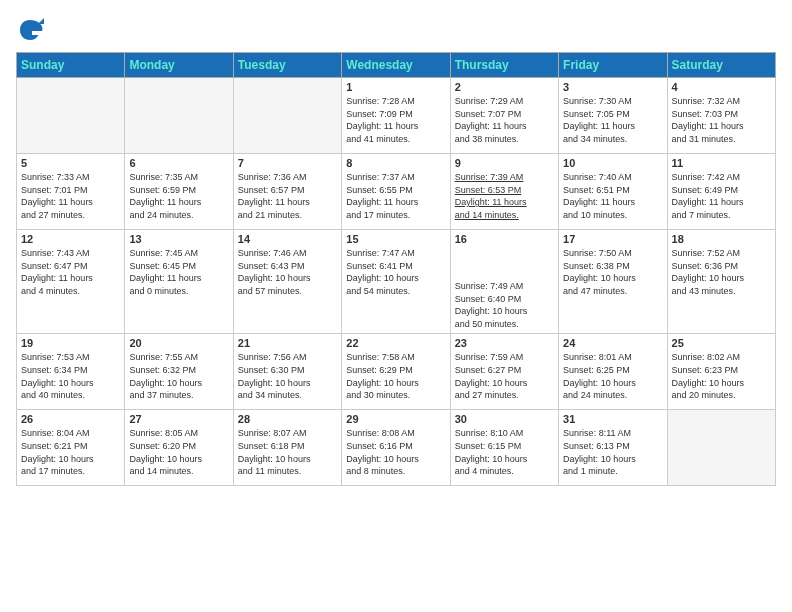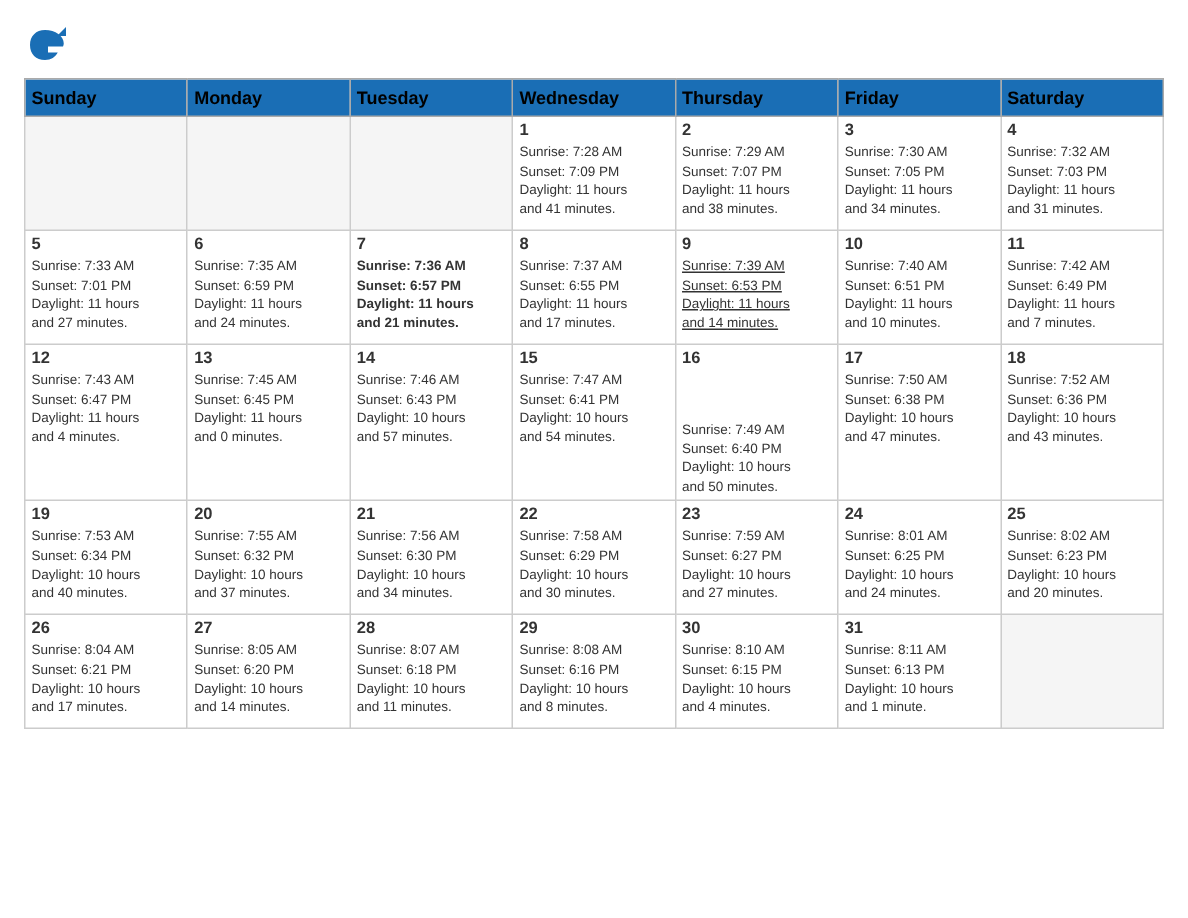--- a/index.html
+++ b/index.html
@@ -50,21 +50,21 @@
     .location {
       font-size: 15px;
       color: #444;
     }
     .calendar {
       width: 100%;
       border-collapse: collapse;
     }
     .calendar th {
       background: #1a6eb5;
-      color: #000000;
+      color: #5eead4;
       font-size: 12px;
       font-weight: bold;
       padding: 5px 4px;
       text-align: left;
       border: 1px solid #aaa;
     }
     .calendar td {
       border: 1px solid #ccc;
       vertical-align: top;
       padding: 3px 4px;
@@ -167,21 +167,21 @@
           </td>
           <td>
             <span class="day-num">6</span>
             <div class="day-info" style="white-space: pre-line;">Sunrise: 7:35 AM
 Sunset: 6:59 PM
 Daylight: 11 hours
 and 24 minutes.</div>
           </td>
           <td>
             <span class="day-num">7</span>
-            <div class="day-info" style="white-space: pre-line; font-weight: bold;">Sunrise: 7:36 AM
+            <div class="day-info" style="white-space: pre-line;">Sunrise: 7:36 AM
 Sunset: 6:57 PM
 Daylight: 11 hours
 and 21 minutes.</div>
           </td>
           <td>
             <span class="day-num">8</span>
             <div class="day-info" style="white-space: pre-line;">Sunrise: 7:37 AM
 Sunset: 6:55 PM
 Daylight: 11 hours
 and 17 minutes.</div>

